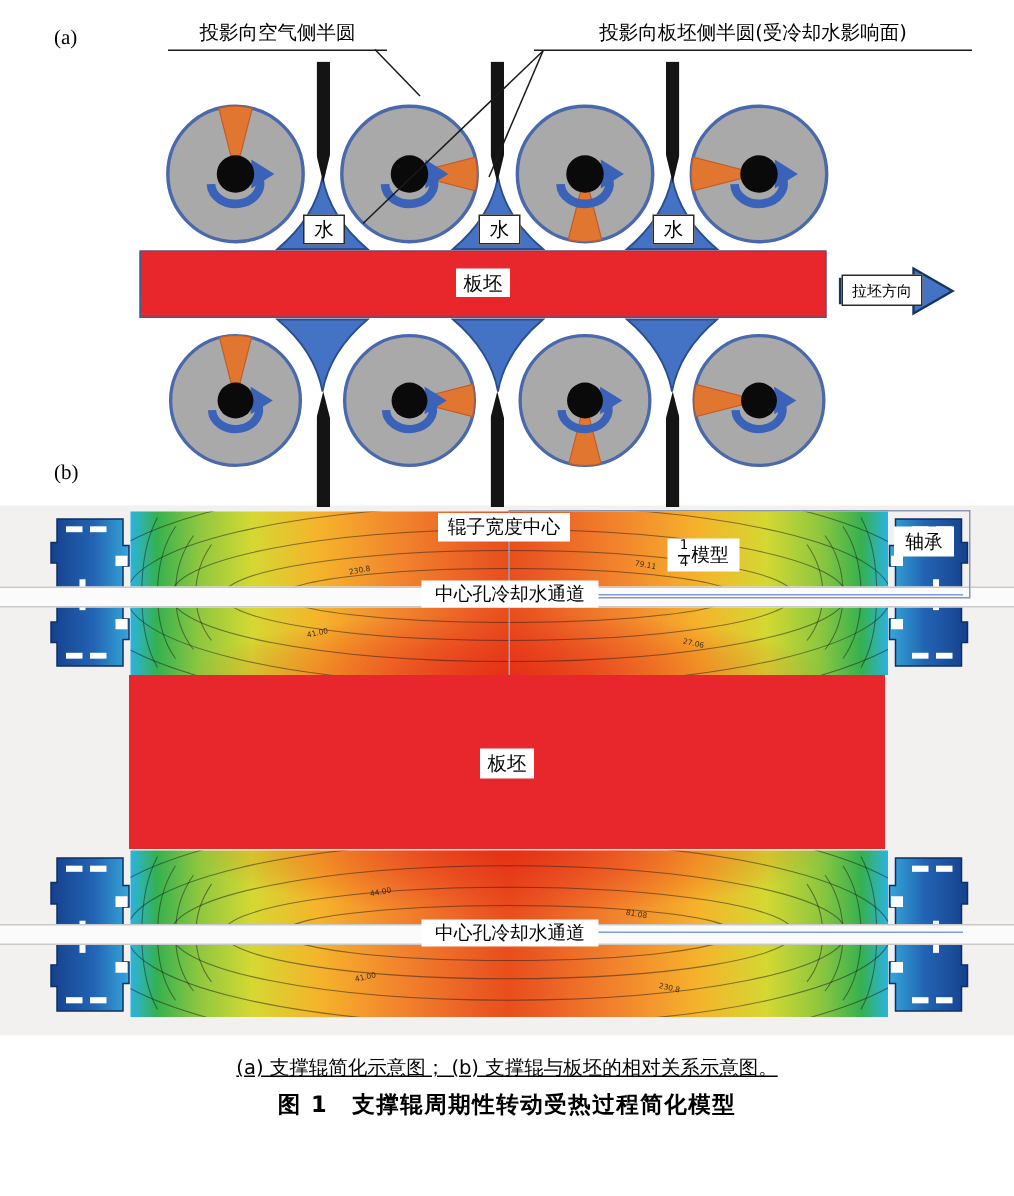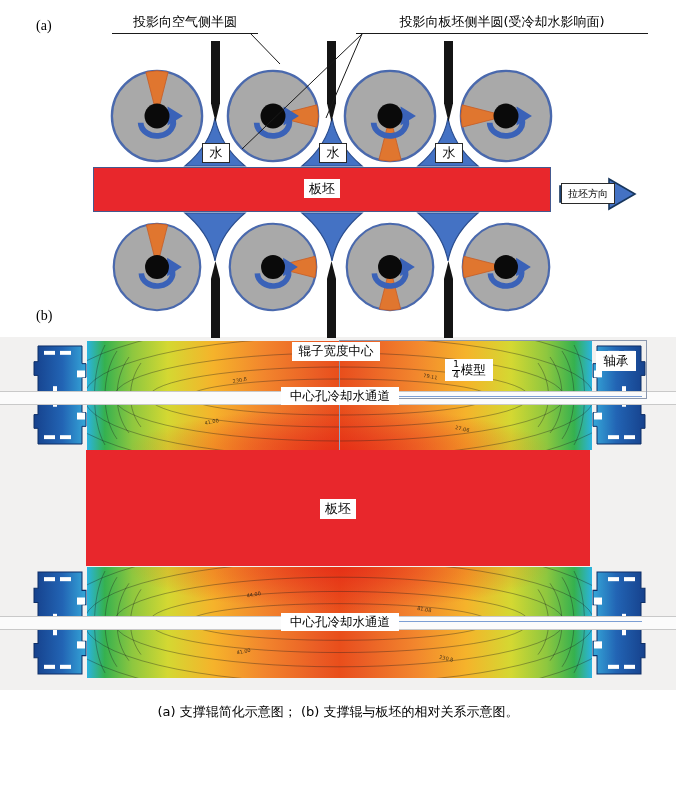--- a/index.html
+++ b/index.html
@@ -47,21 +47,21 @@
   .channel{background:#fbfbfb;border-top:1px solid #c9c9c9;border-bottom:1px solid #c9c9c9;z-index:3;}
   .chanline{background:#7c9fd4;z-index:4;}
   .qbox{border:1px solid #8b97ad;z-index:5;}
   .centerline{background:#8fa6c8;z-index:4;}
   .blabel{background:#fff;display:flex;align-items:center;justify-content:center;font-size:12.5px;z-index:6;white-space:nowrap;}
   .slab-b{background:#e8272c;z-index:2;}
   .frac{display:inline-flex;flex-direction:column;line-height:1.05;font-size:9px;text-align:center;margin-right:1px;}
   .frac .num{border-bottom:1px solid #000;padding:0 1px;}
   
   .cap{width:100%;text-align:center;}
-  .cap.sub{font-size:13px;}
+  .cap.sub{font-size:13px;text-decoration:underline;}
   .cap.zh{font-size:15px;font-weight:bold;letter-spacing:1px;}
   .cap.en{font-size:15.5px;font-weight:bold;font-family:"Liberation Serif","DejaVu Serif",serif;}
 </style>
 </head>
 <body>
 
 <div id="page">
 
   <svg width="0" height="0" style="position:absolute">
     <defs>
@@ -345,14 +345,15 @@
       <rect x="44" y="26" width="8" height="7" fill="#fff"></rect>
         <rect x="44" y="69" width="8" height="7" fill="#fff"></rect>
     </svg>
   </div>
 
   <div class="abs channel" style="left:0;top:616px;width:676px;height:12px;"></div>
   <div class="abs chanline" style="left:398px;top:621px;width:244px;height:1px;"></div>
   <div class="abs blabel" style="left:281px;top:613px;width:118px;height:18px;">中心孔冷却水通道</div>
 
   <div class="abs cap sub" style="left:0;top:703px;">(a) 支撑辊简化示意图； (b) 支撑辊与板坯的相对关系示意图。</div>
+  <div class="abs cap zh" style="left:0;top:727px;">图 1　支撑辊周期性转动受热过程简化模型</div>
 
 </div>
 
 </body></html>

